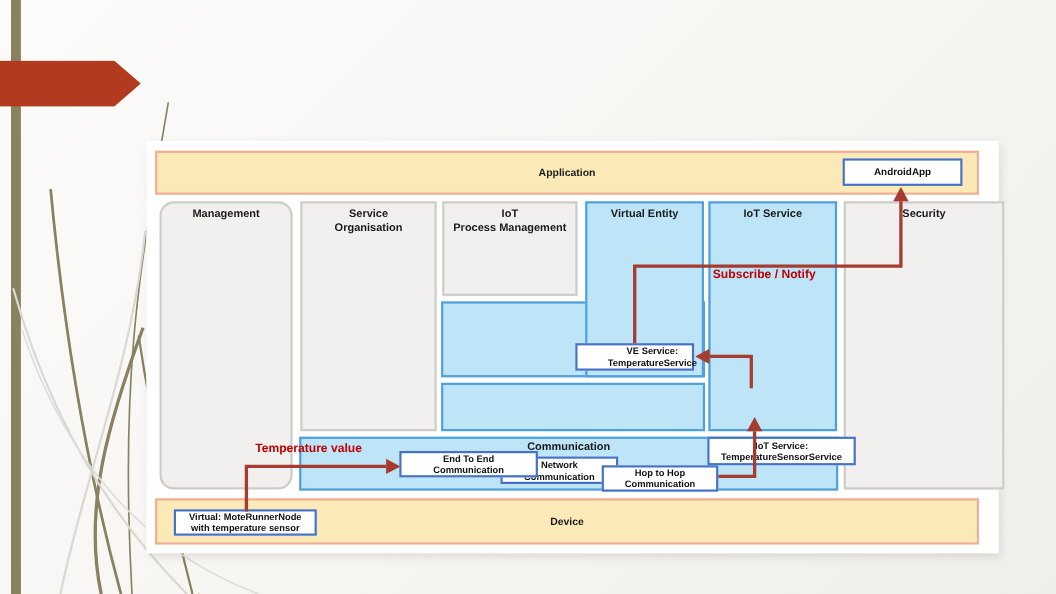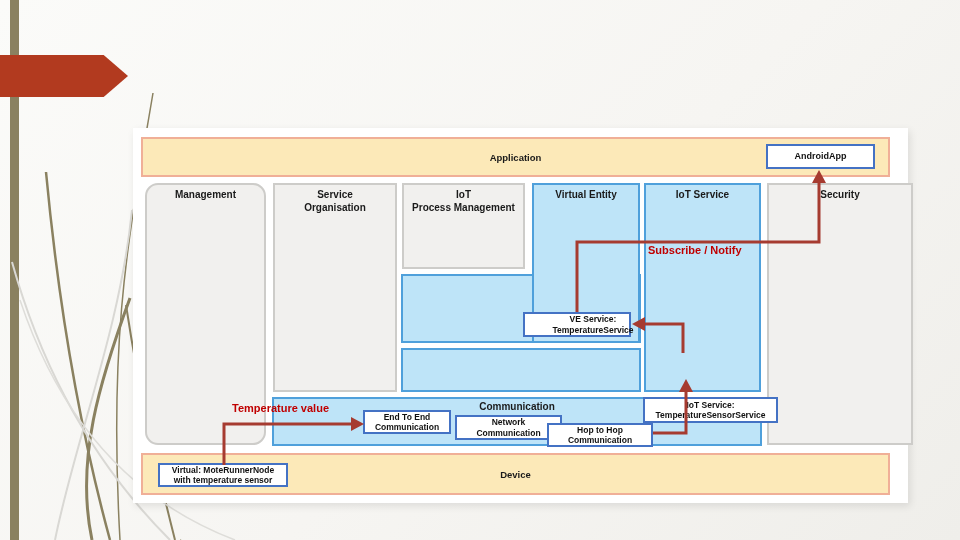--- a/index.html
+++ b/index.html
@@ -105,21 +105,21 @@
       <span>TemperatureService</span>
     </div>
     <div class="abs wbox z16" style="left:510px;top:225px;width:135px;height:26px;margin-top:44px;">
       <span>IoT Service:</span>
       <span>TemperatureSensorService</span>
     </div>
     <div class="abs wbox z12" style="left:322px;top:287px;width:107px;height:25px;">
       <span>Network</span>
       <span>Communication</span>
     </div>
-    <div class="abs wbox z14" style="left:230px;top:282px;width:88px;height:24px;">
+    <div class="abs wbox z14" style="left:230px;top:282px;width:126px;height:24px;">
       <span>End To End</span>
       <span>Communication</span>
     </div>
     <div class="abs wbox z16" style="left:414px;top:295px;width:106px;height:24px;">
       <span>Hop to Hop</span>
       <span>Communication</span>
     </div>
 
     <div class="abs band z10" style="left:8px;top:325px;width:749px;height:42px;">
       <span class="band-label">Device</span>

